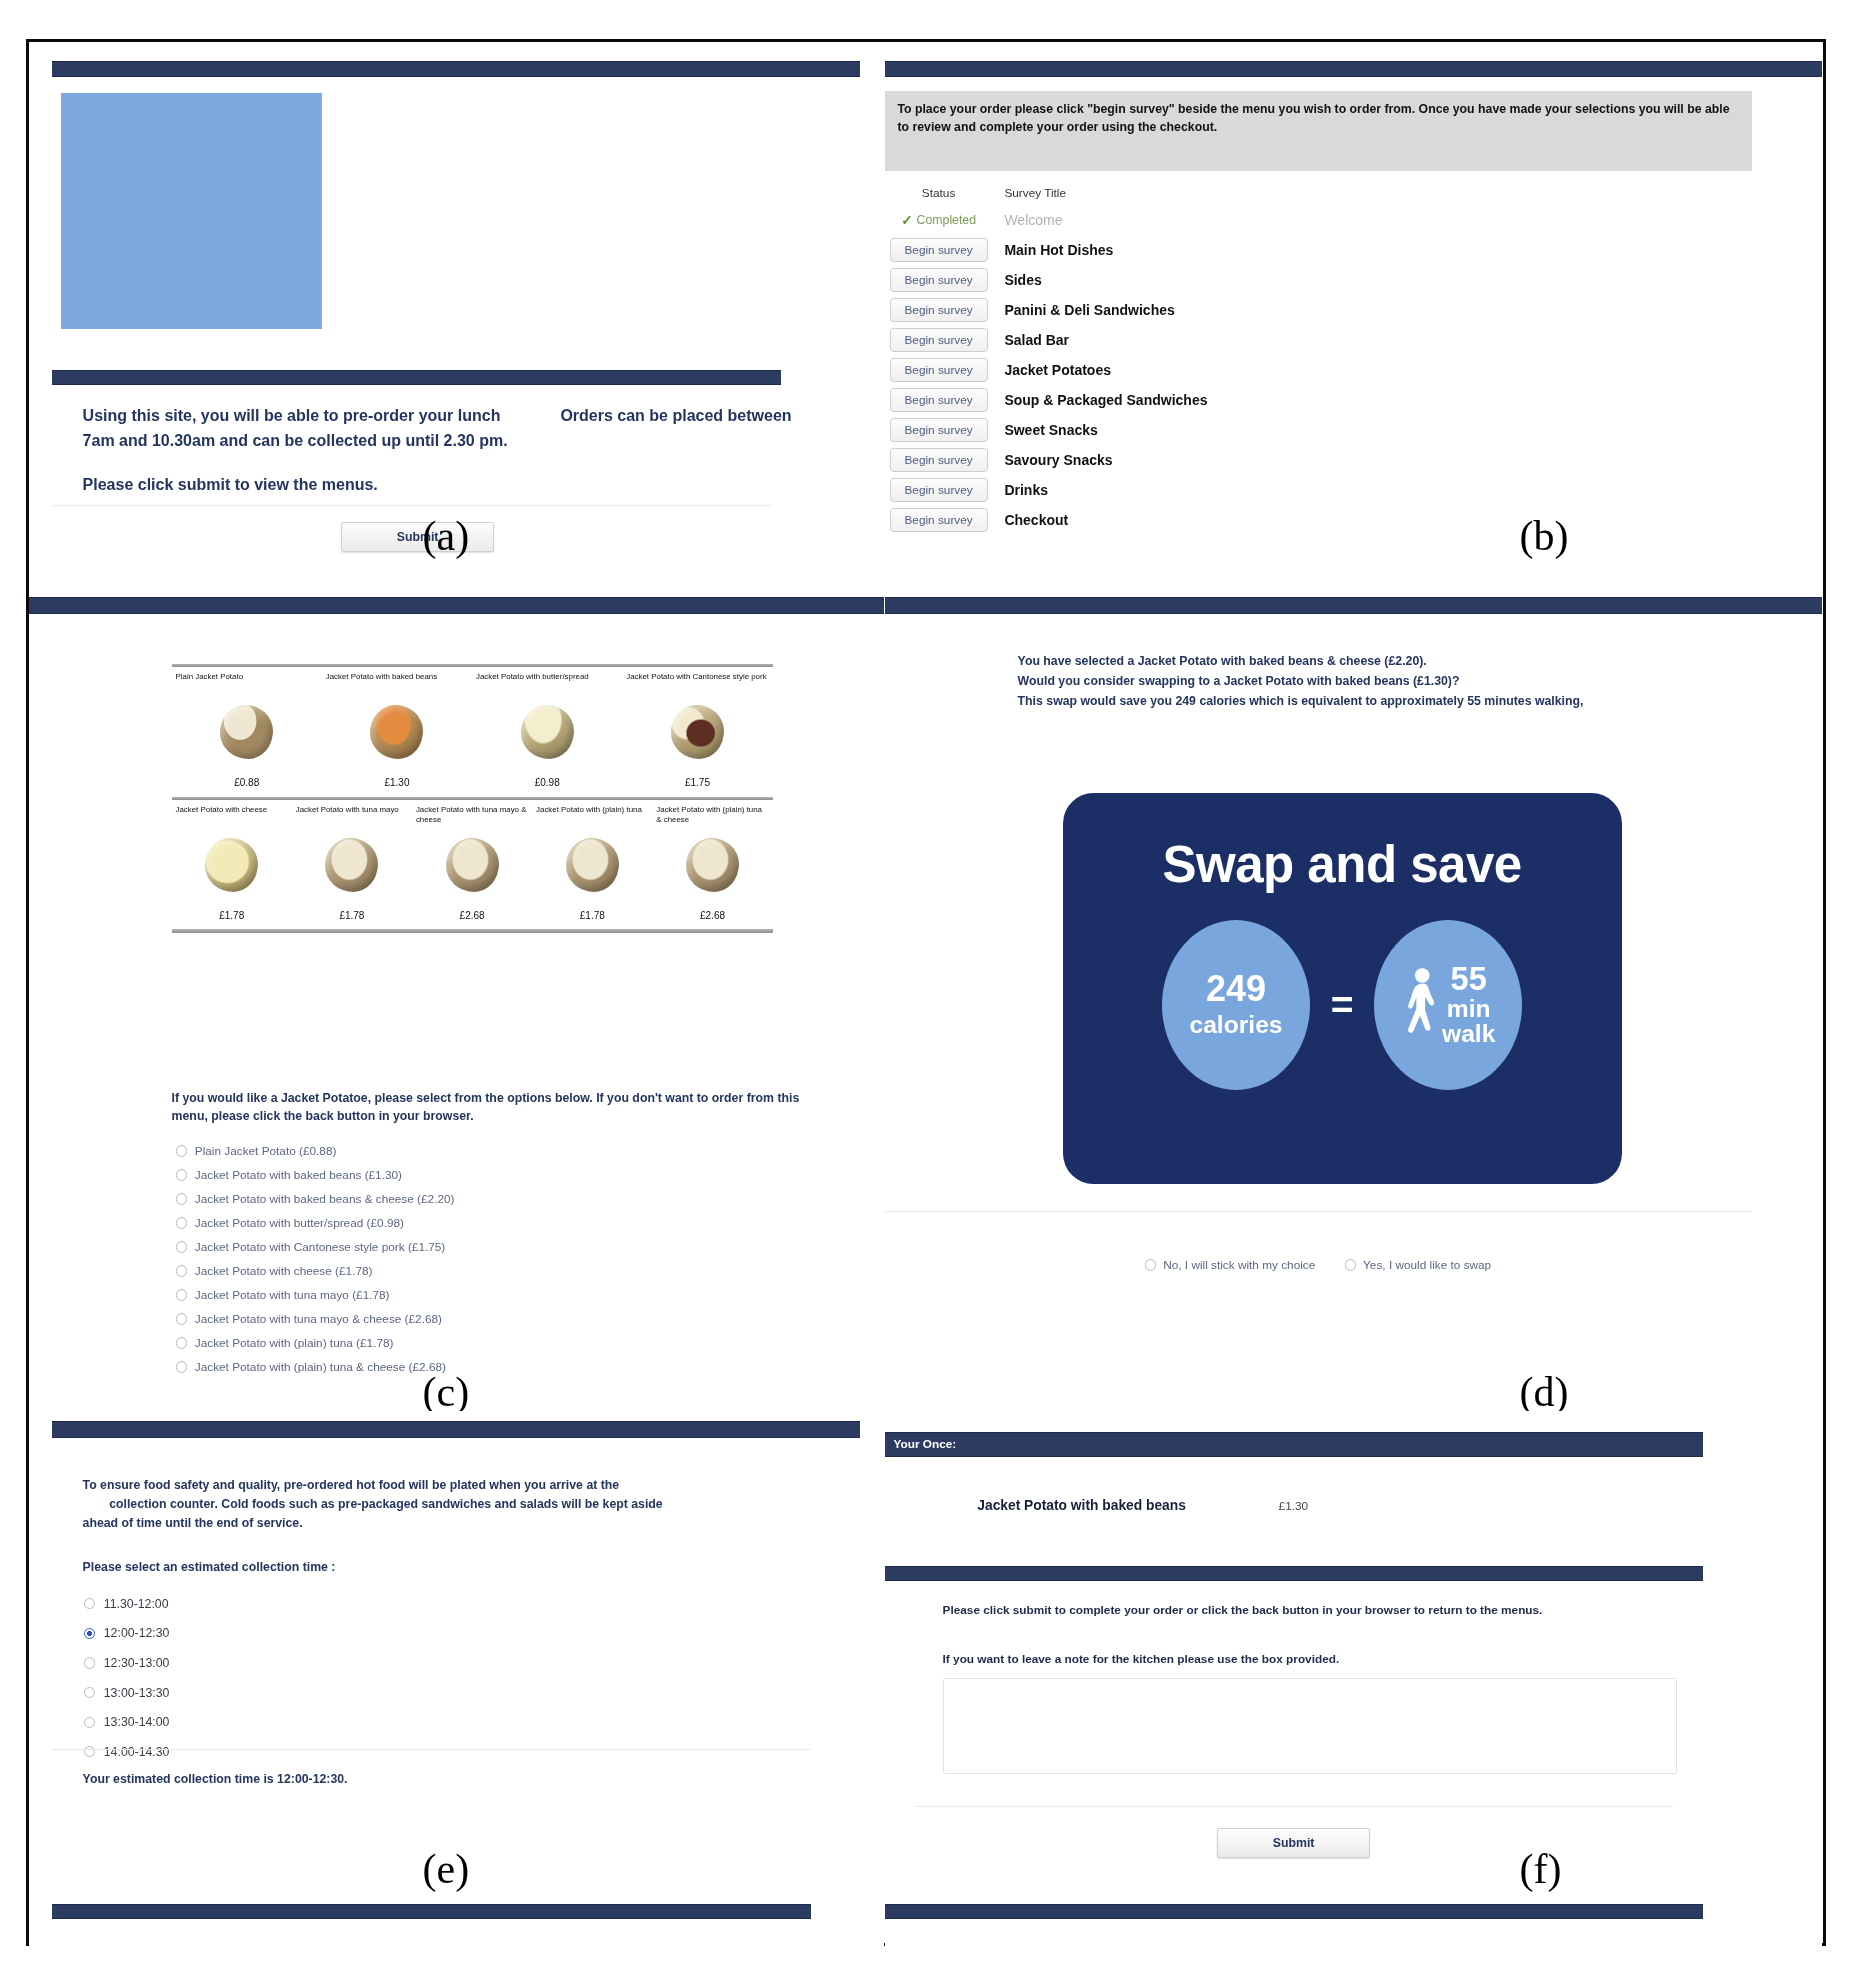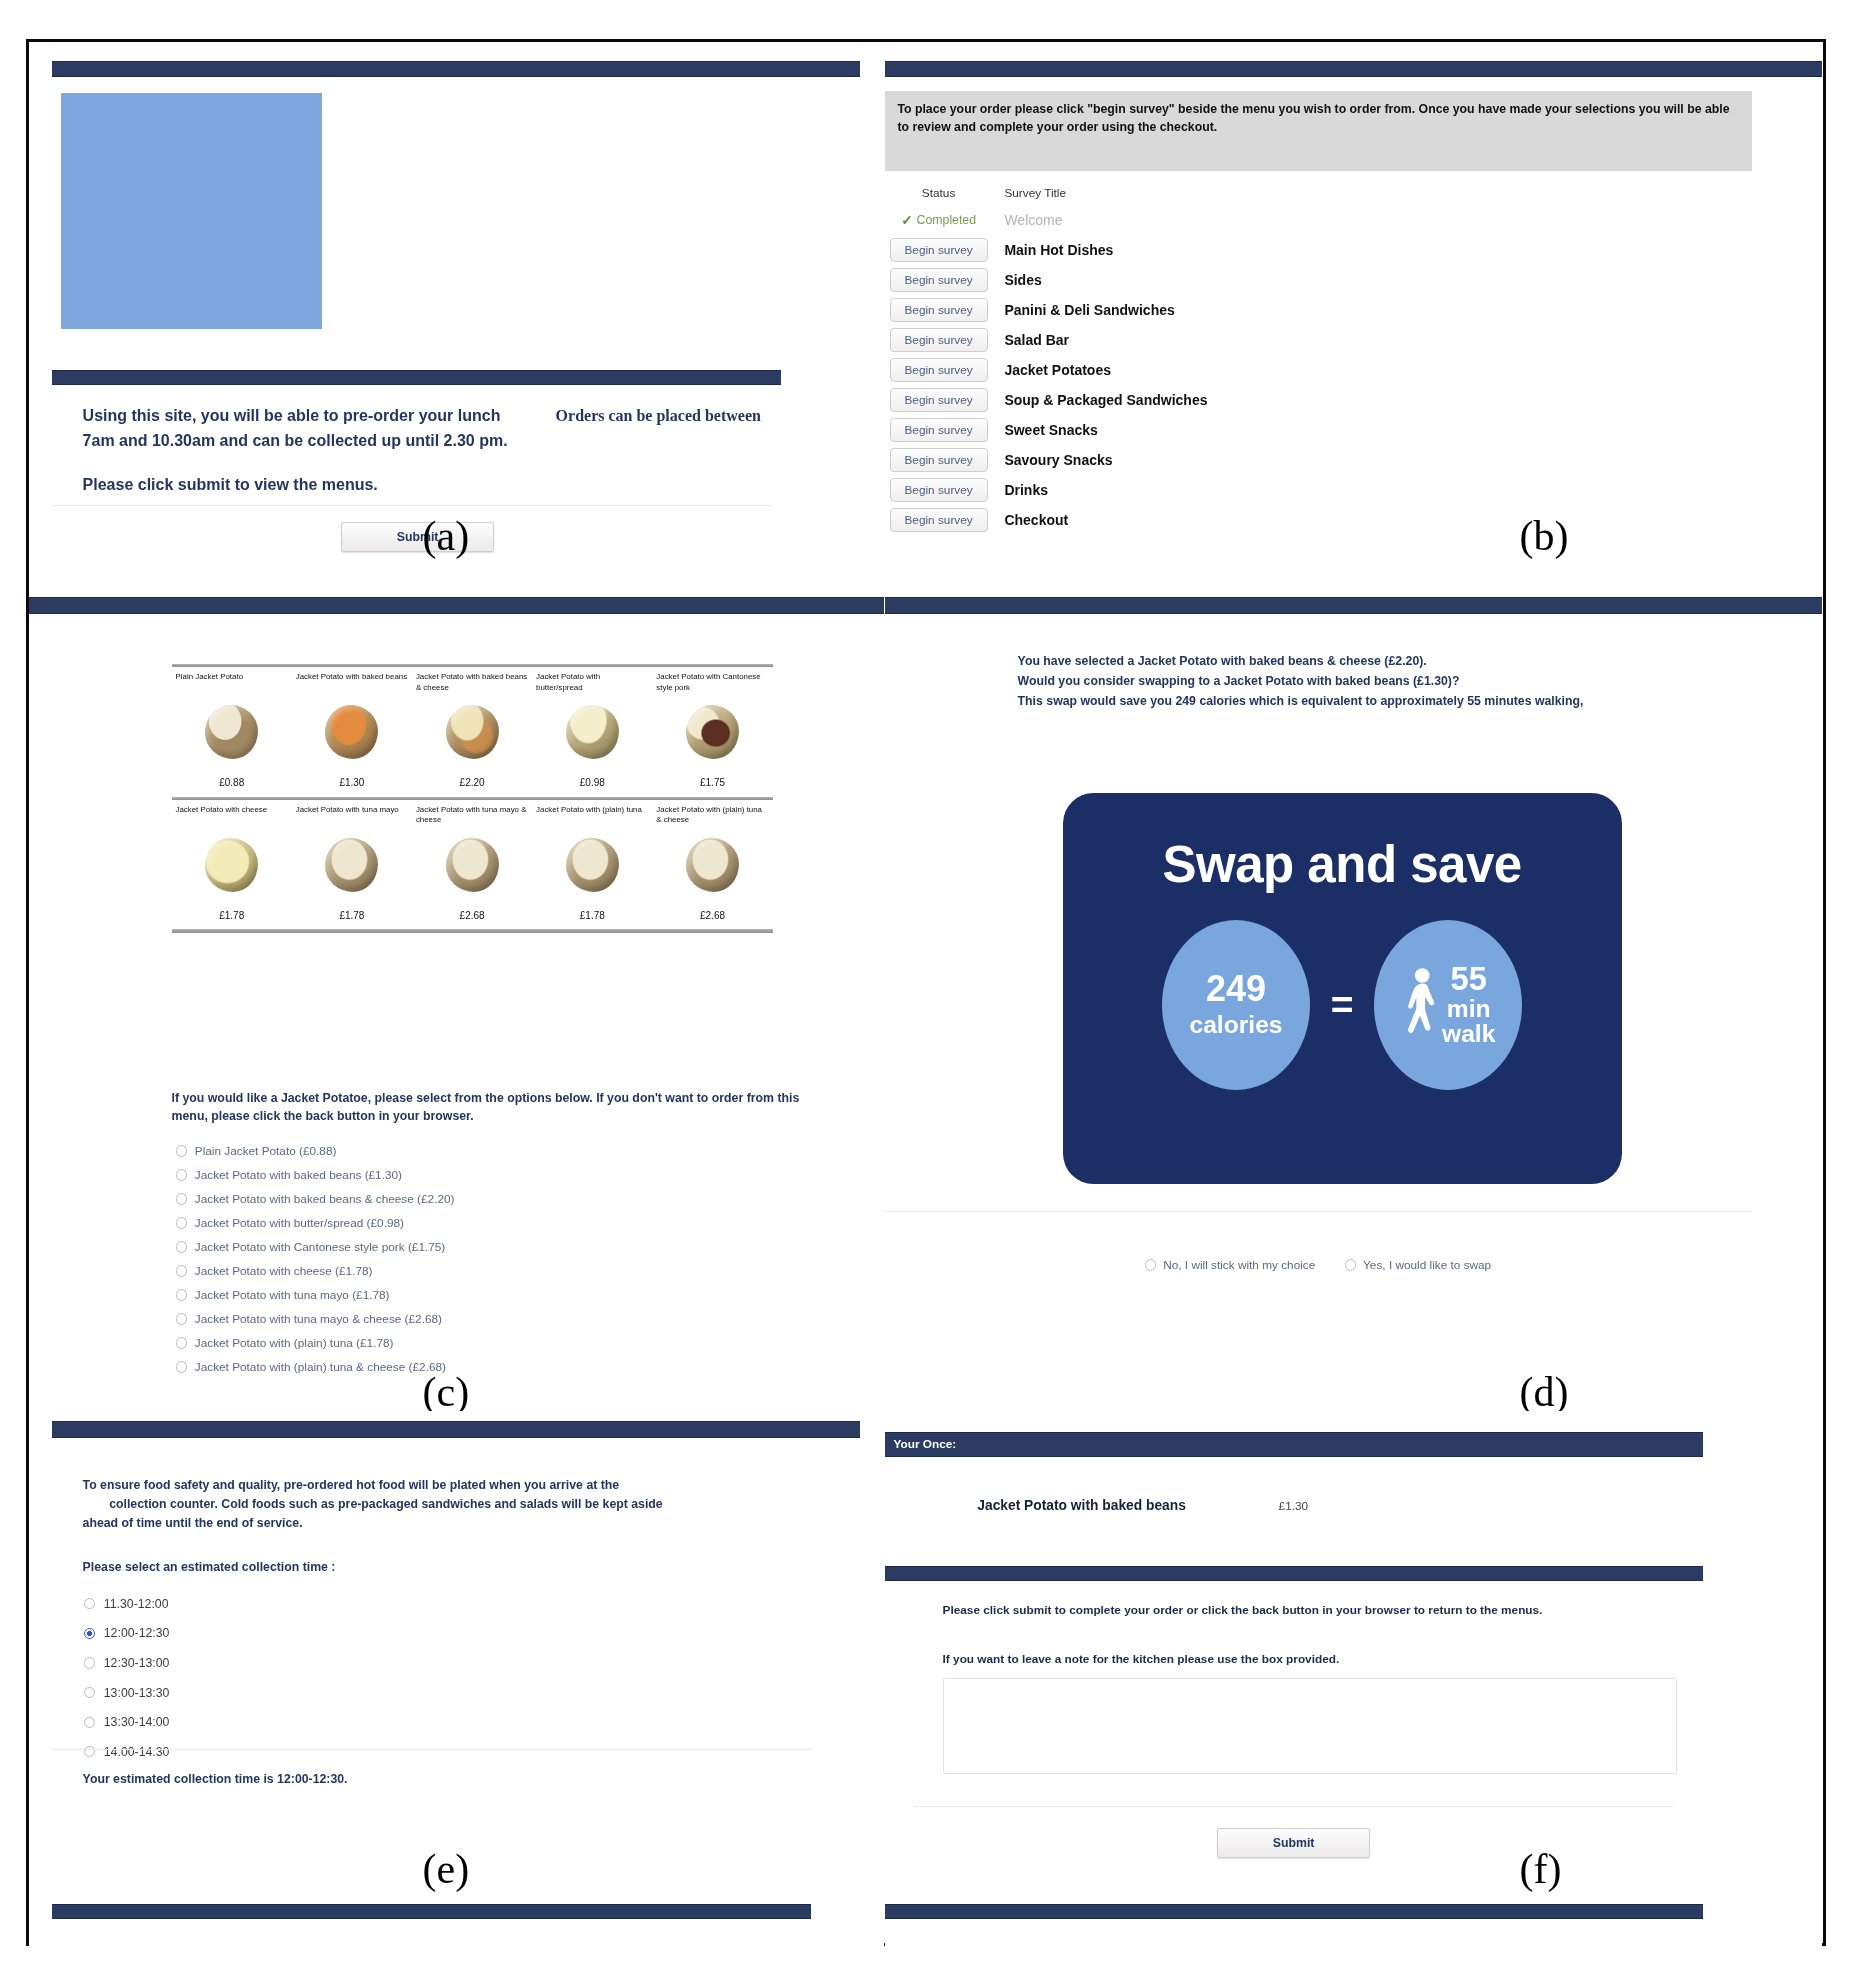--- a/index.html
+++ b/index.html
@@ -73,21 +73,21 @@
   #a-bluebox {
     position: absolute;
     left: 32px; top: 51px;
     width: 261px; height: 236px;
     background: #7da9de;
   }
   #a-bar2 { position: absolute; left: 23.6px; top: 328px; width: 729px; }
   #a-text { position: absolute; left: 54px; top: 362px; width: 709px; }
   #a-text .para-row { display: flex; justify-content: space-between; }
   #a-text .left-col { width: 429px; }
-  #a-text .right-col { width: 236px; text-align: left; font-family: Liberation Serif, serif; }
+  #a-text .right-col { width: 236px; text-align: right; }
   #a-divider { position: absolute; left: 23.6px; top: 463px; width: 719px; }
   #a-submit-wrap { position: absolute; left: 0; top: 480px; width: 778px; text-align: center; }
 
   .submit-btn {
     display: inline-block;
     padding: 6.9px 0;
     width: 153px;
     text-align: center;
     font-size: 12.3px;
     font-weight: bold;
@@ -439,27 +439,20 @@
           <div class="c-price">£0.88</div>
         </div>
         <div class="c-cell">
           <div class="c-name">Jacket Potato with baked beans</div>
           <div class="c-img">
               <div class="potato beans"></div>
             </div>
           <div class="c-price">£1.30</div>
         </div>
         <div class="c-cell">
-          <div class="c-name">Jacket Potato with baked beans &amp; cheese</div>
-          <div class="c-img">
-              <div class="potato beanscheese"></div>
-            </div>
-          <div class="c-price">£2.20</div>
-        </div>
-        <div class="c-cell">
           <div class="c-name">Jacket Potato with butter/spread</div>
           <div class="c-img">
               <div class="potato butter"></div>
             </div>
           <div class="c-price">£0.98</div>
         </div>
         <div class="c-cell">
           <div class="c-name">Jacket Potato with Cantonese style pork</div>
           <div class="c-img">
               <div class="potato pork"></div>

